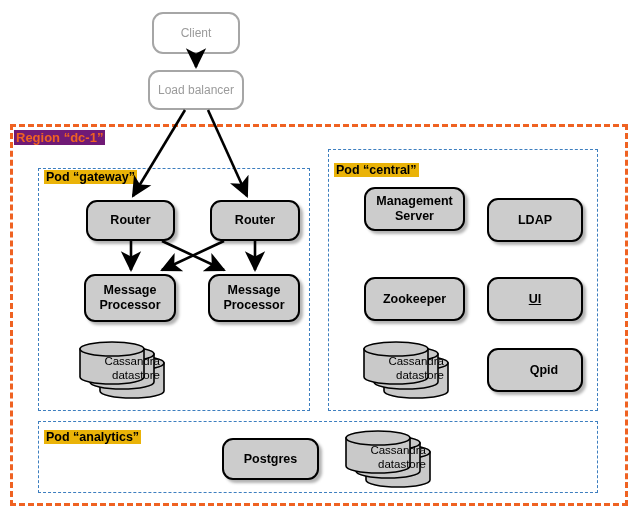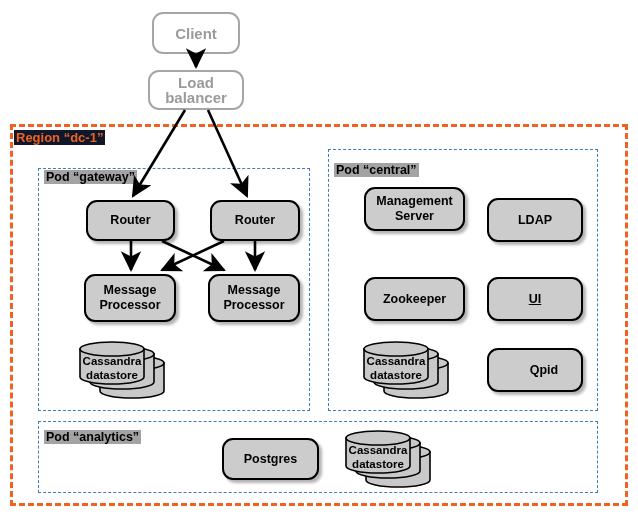--- a/index.html
+++ b/index.html
@@ -35,75 +35,76 @@
   }
   .node.filled {
     background: #cccccc;
     border: 2px solid #000000;
     box-shadow: 3px 3px 3px rgba(0,0,0,0.30);
   }
   .node.ghost {
     background: #ffffff;
     border: 2px solid #a6a6a6;
     color: #9b9b9b;
-    font-weight: bold;
-    font-size: 15px;
+    font-weight: normal;
+    font-size: 12px;
     box-shadow: none;
+    text-align: right;
   }
   .node .label { display: block; }
 
   
   .region {
     position: absolute;
     box-sizing: border-box;
     border: 3px dashed #ef6222;
     z-index: 1;
   }
   .region-label {
     position: absolute;
     font-size: 13px;
     font-weight: bold;
     color: #ef6222;
     white-space: nowrap;
     z-index: 3;
-    background: #0f172a;
+    background: #701a75;
     padding: 0 2px;
   }
   .pod {
     position: absolute;
     box-sizing: border-box;
     border: 1.5px dashed #3d7ebf;
     background: transparent;
     z-index: 2;
   }
   .pod-label {
     position: absolute;
     font-size: 12.5px;
     font-weight: bold;
     color: #000000;
     white-space: nowrap;
     z-index: 4;
-    background: #a3a3a3;
+    background: #eab308;
     padding: 0 2px;
   }
 
   
   .cyl-stack {
     position: absolute;
     z-index: 5;
   }
   .cyl-stack svg { display: block; overflow: visible; }
   .cyl-text {
     position: absolute;
     left: 0;
     top: 0;
     width: 96px;
-    text-align: center;
+    text-align: right;
     font-size: 11.5px;
-    font-weight: bold;
+    font-weight: normal;
     color: #000;
     line-height: 14px;
     pointer-events: none;
   }
 
   
   #arrows {
     position: absolute;
     left: 0; top: 0;
     width: 638px; height: 520px;

